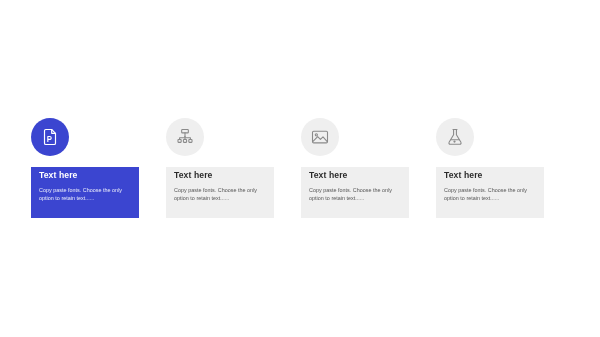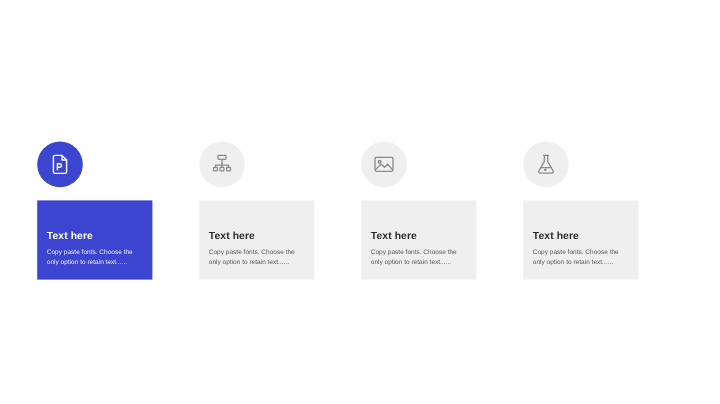--- a/index.html
+++ b/index.html
@@ -59,23 +59,23 @@
   }
   .icon-circle.muted {
     background: #efefef;
   }
   .icon-circle svg {
     display: block;
   }
 
   
   .text-card {
-    width: 96px;
+    width: 108px;
     box-sizing: border-box;
-    padding: 25px 8px 9px 8px;
+    padding: 4px 8px 9px 8px;
     min-height: 51px;
   }
   .text-card.accent {
     background: #3b45d0;
   }
   .text-card.muted {
     background: #efefef;
   }
 
   .card-title {

